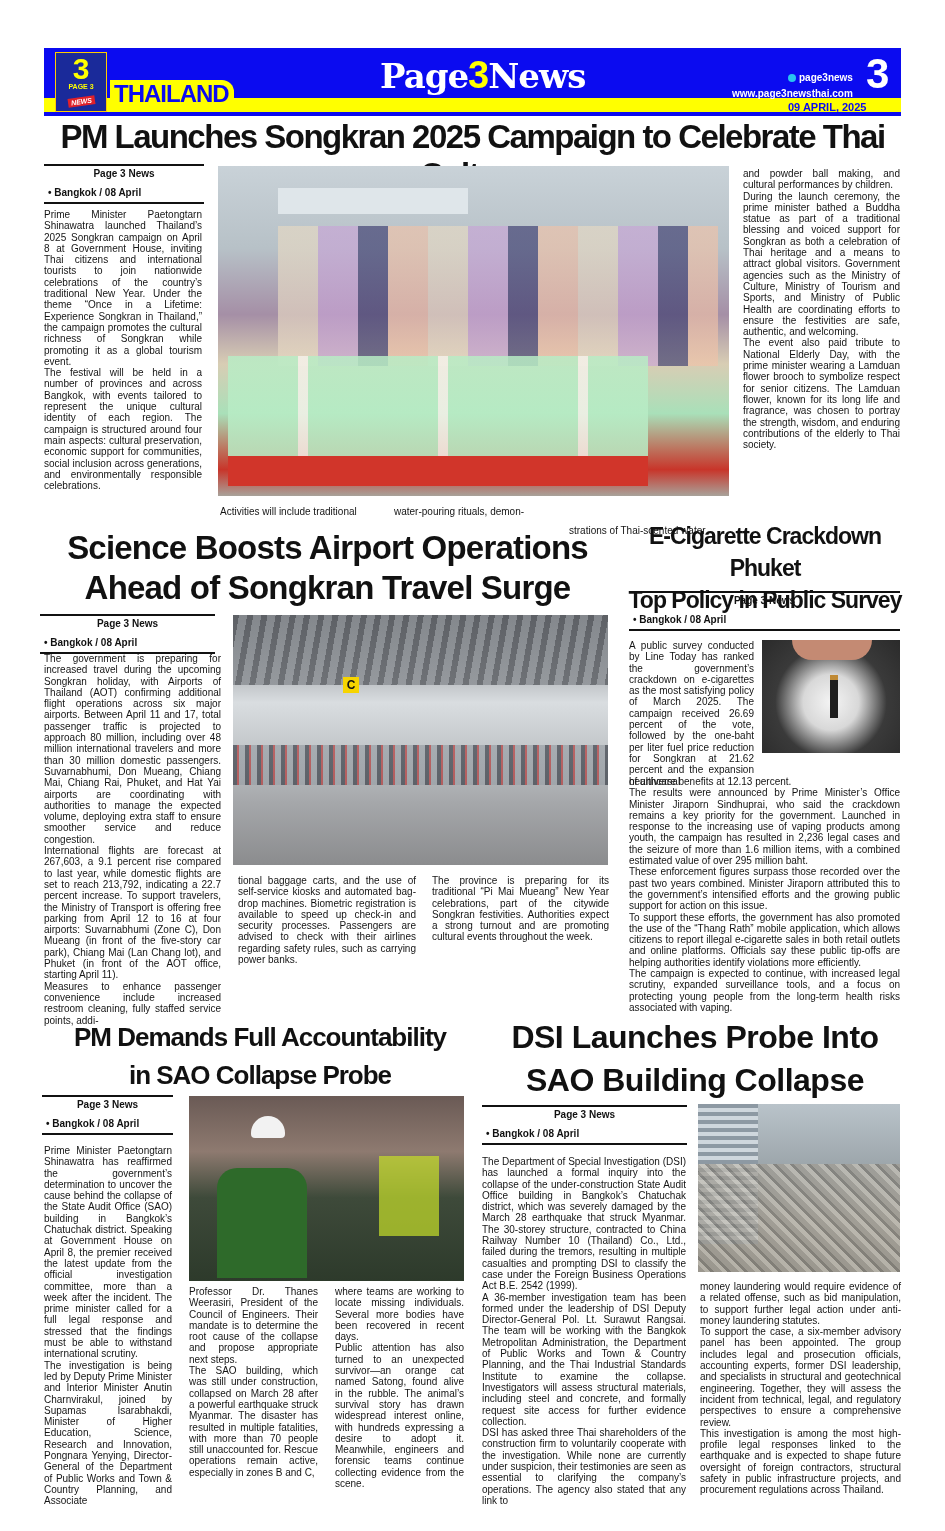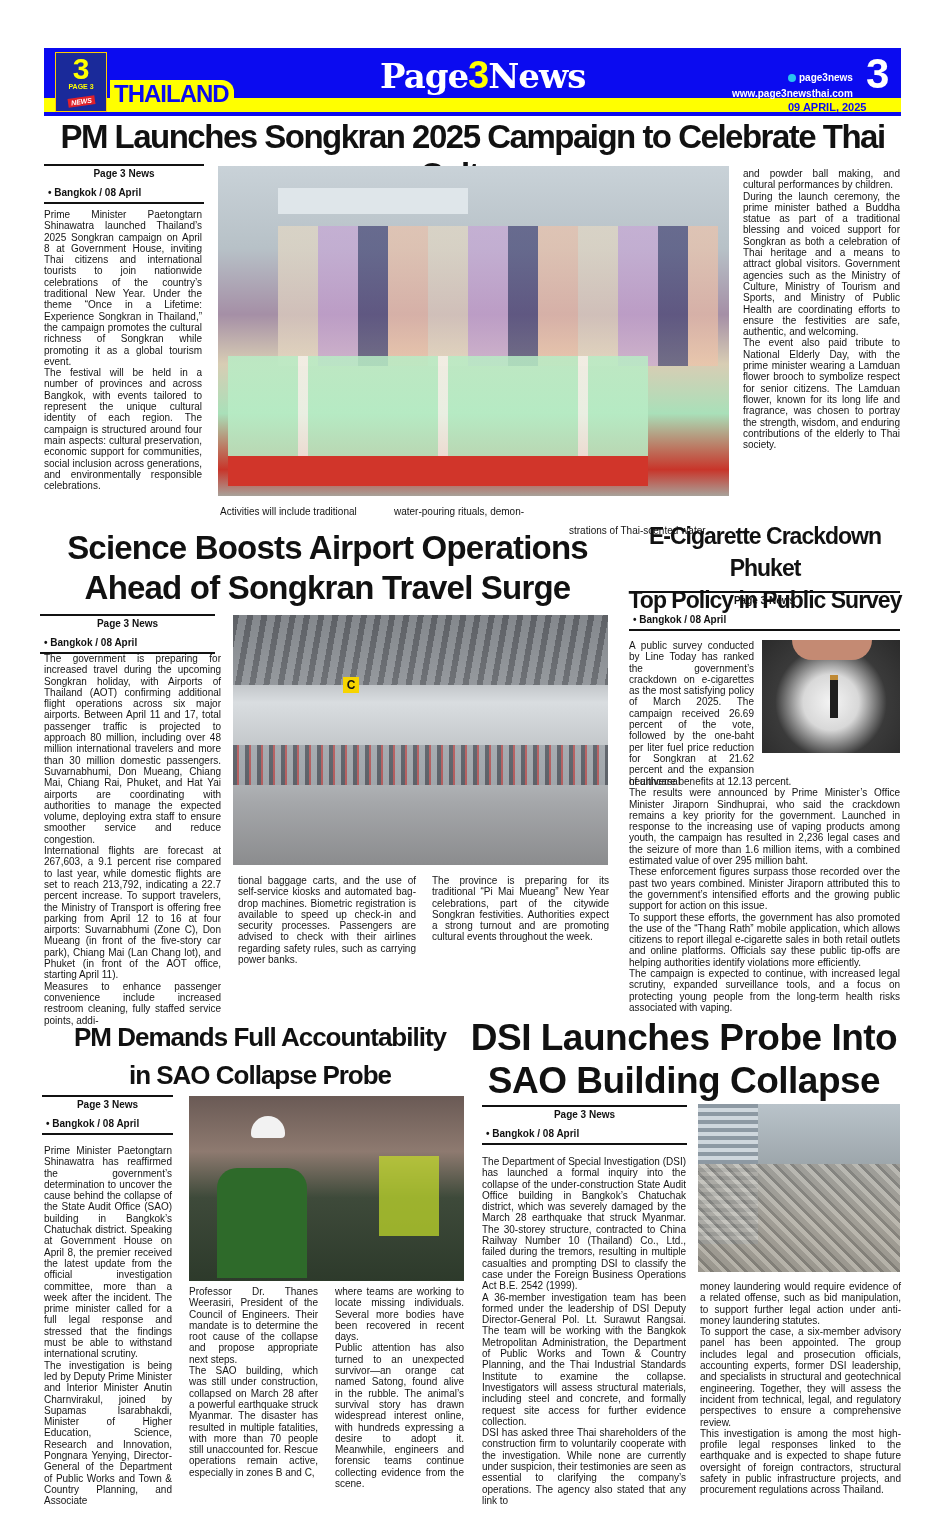--- a/index.html
+++ b/index.html
@@ -21,21 +21,21 @@
   .social .dot { display: inline-block; width: 8px; height: 8px; border-radius: 50%; background: #29c4f0; margin-right: 3px; vertical-align: -1px; }
   .site { left: 732px; top: 88px; font-size: 10px; color: #ffffff; font-weight: bold; }
   .pagenum { left: 866px; top: 50px; font-size: 42px; font-weight: bold; color: #ffffff; }
   .date { left: 788px; top: 101px; font-size: 11px; font-weight: bold; color: #0b0bf0; }
   
   .hl { font-family: "Liberation Sans", sans-serif; font-weight: bold; color: #111; text-align: center; line-height: 1.15; transform-origin: left top; }
   .hl1 { left: 44px; top: 118px; width: 857px; font-size: 33px; letter-spacing: -1.5px; }
   .hl2 { left: 40px; top: 528px; width: 575px; font-size: 33px; letter-spacing: -0.8px; line-height: 40px; }
   .hl3 { left: 620px; top: 520px; width: 290px; font-size: 23px; letter-spacing: -1px; line-height: 32px; }
   .hl4 { left: 40px; top: 1018px; width: 440px; font-size: 26px; letter-spacing: -1px; line-height: 38px; }
-  .hl5 { left: 464px; top: 1016px; width: 440px; font-size: 37px; letter-spacing: -0.5px; line-height: 43px; }
+  .hl5 { left: 475px; top: 1016px; width: 440px; font-size: 32px; letter-spacing: -0.5px; line-height: 43px; }
   
   .byline { font-size: 10px; font-weight: bold; }
   .byline .rule { height: 2px; background: #111; }
   .byline .src { text-align: center; padding: 2px 0 4px; }
   .byline .loc { padding: 4px 0 4px 4px; }
   
   .txt { font-size: 10px; line-height: 11.3px; text-align: justify; color: #141414; hyphens: auto; }
   .txt p { margin: 0; }
   
   .photo { overflow: hidden; }

